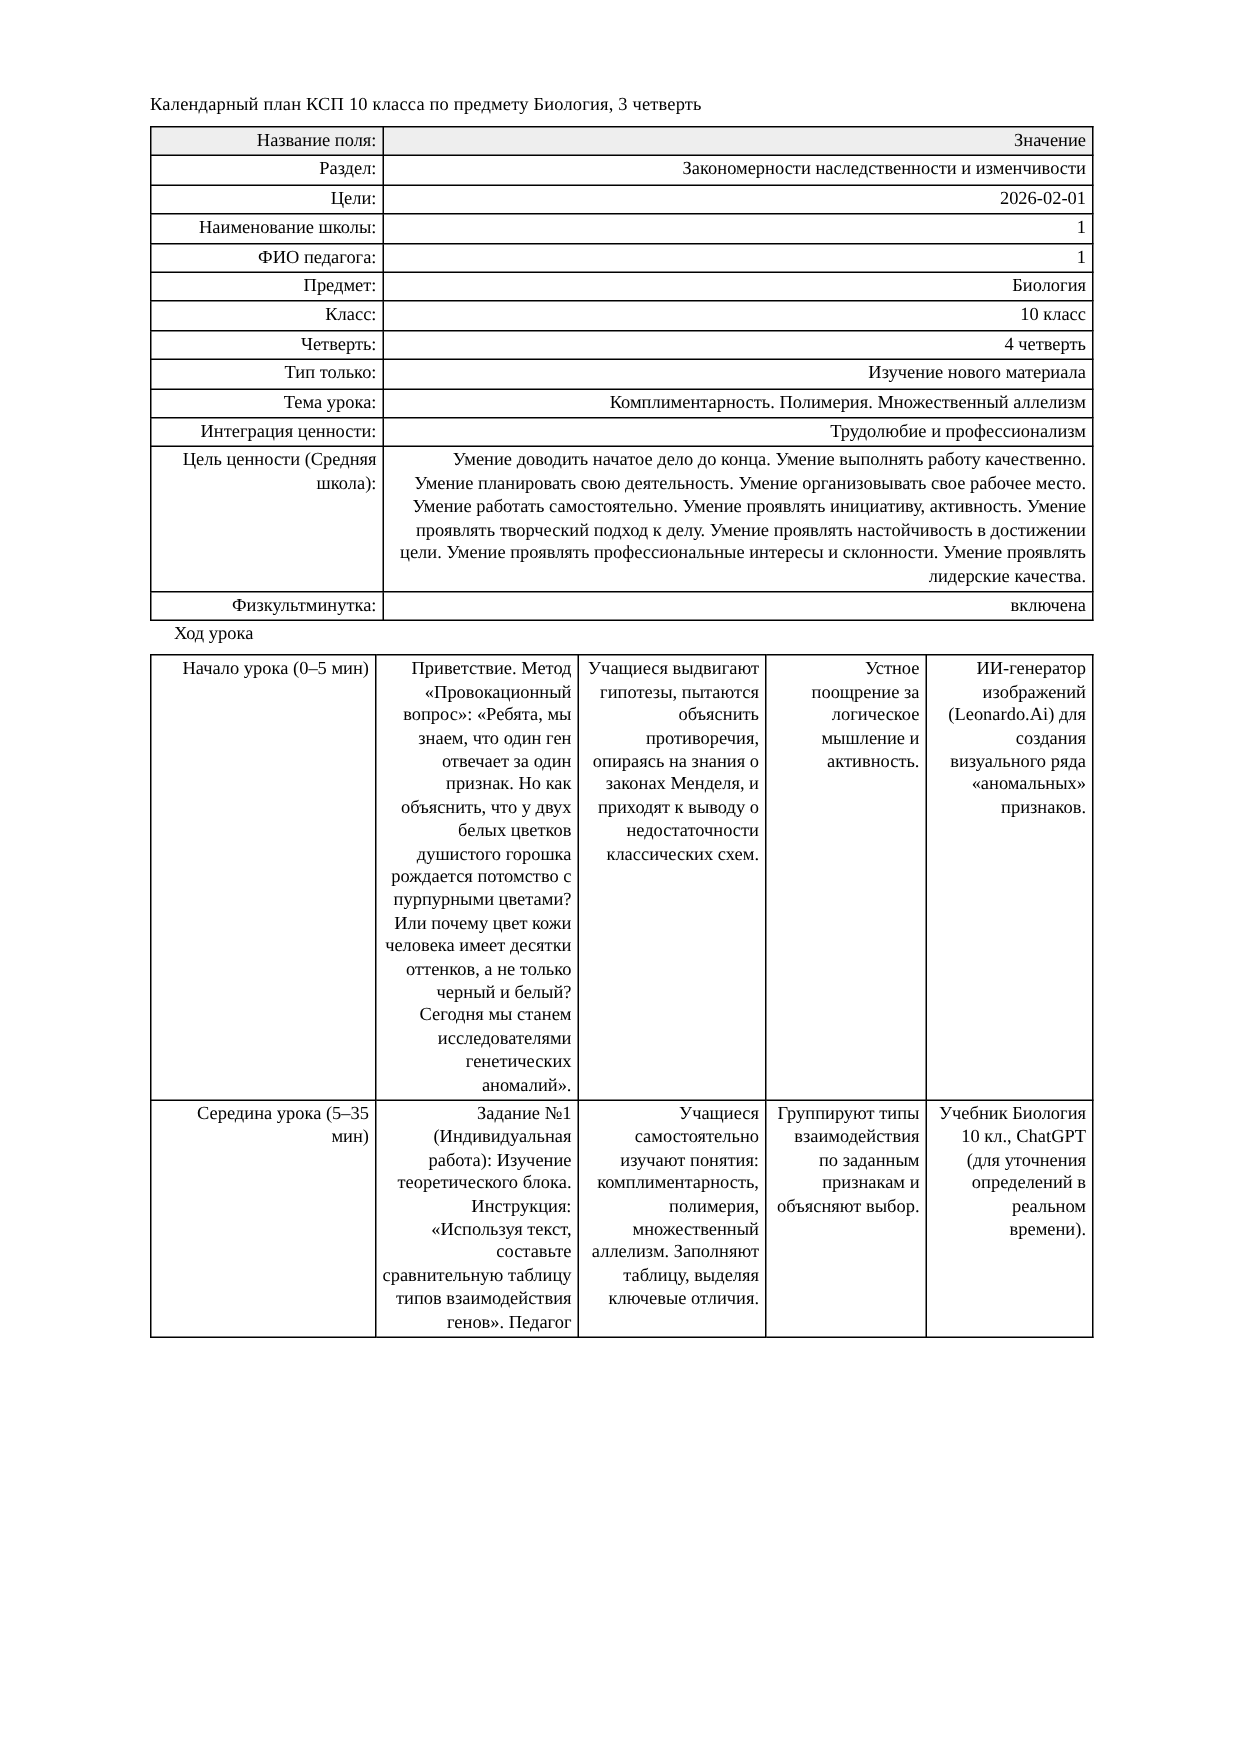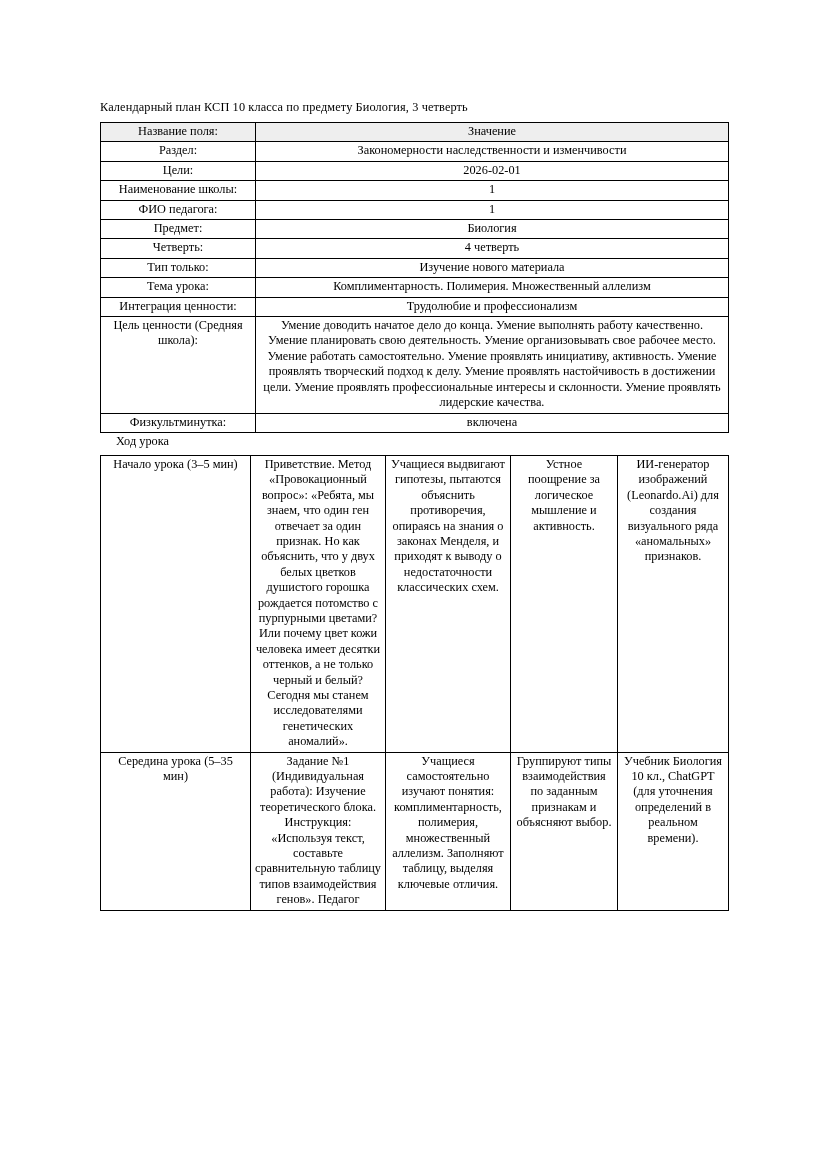--- a/index.html
+++ b/index.html
@@ -12,41 +12,41 @@
     height: 1170px;
     font-family: "Liberation Serif", "DejaVu Serif", serif;
     color: #000000;
     -webkit-font-smoothing: none;
   }
   .page {
     position: relative;
     width: 827px;
     height: 1170px;
     box-sizing: border-box;
-    padding: 100px 100px 0 100px;
+    padding: 62px 100px 0 100px;
     overflow: hidden;
   }
   .doc-title {
     font-size: 12.3px;
     line-height: 15px;
     margin: 0 0 7px 0;
     letter-spacing: 0.01em;
   }
   table.kt {
     border-collapse: collapse;
     width: 628px;
     table-layout: fixed;
     font-size: 12.3px;
     line-height: 15.4px;
   }
   table.kt td, table.kt th {
     border: 1px solid #000000;
     padding: 1px 4px 2px 4px;
     vertical-align: top;
-    text-align: center;
+    text-align: right;
     font-weight: normal;
     word-wrap: break-word;
     overflow-wrap: break-word;
     hyphens: none;
     margin-top: 48px;
   }
   table.kt thead td, table.kt .hdr td {
     background: #eeeeee;
   }
   
@@ -97,20 +97,24 @@
       </tr>
       <tr>
         <td>ФИО педагога:</td>
         <td>1</td>
       </tr>
       <tr>
         <td>Предмет:</td>
         <td>Биология</td>
       </tr>
       <tr>
+        <td>Класс:</td>
+        <td>10 класс</td>
+      </tr>
+      <tr>
         <td>Четверть:</td>
         <td>4 четверть</td>
       </tr>
       <tr>
         <td>Тип только:</td>
         <td>Изучение нового материала</td>
       </tr>
       <tr>
         <td>Тема урока:</td>
         <td>Комплиментарность. Полимерия. Множественный аллелизм</td>
@@ -135,21 +139,21 @@
   <table class="kt course">
     <colgroup>
         <col class="k1">
         <col class="k2">
         <col class="k3">
         <col class="k4">
         <col class="k5">
       </colgroup>
     <tbody>
       <tr>
-        <td>Начало урока (3–5 мин)</td>
+        <td>Начало урока (0–5 мин)</td>
         <td>Приветствие. Метод «Провокационный вопрос»: «Ребята, мы знаем, что один ген отвечает за один признак. Но как объяснить, что у двух белых цветков душистого горошка рождается потомство с пурпурными цветами? Или почему цвет кожи человека имеет десятки оттенков, а не только черный и белый? Сегодня мы станем исследователями генетических аномалий».</td>
         <td>Учащиеся выдвигают гипотезы, пытаются объяснить противоречия, опираясь на знания о законах Менделя, и приходят к выводу о недостаточности классических схем.</td>
         <td>Устное поощрение за логическое мышление и активность.</td>
         <td>ИИ-генератор изображений (Leonardo.Ai) для создания визуального ряда «аномальных» признаков.</td>
       </tr>
       <tr>
         <td>Середина урока (5–35 мин)</td>
         <td>Задание №1 (Индивидуальная работа): Изучение теоретического блока. Инструкция: «Используя текст, составьте сравнительную таблицу типов взаимодействия генов». Педагог</td>
         <td>Учащиеся самостоятельно изучают понятия: комплиментарность, полимерия, множественный аллелизм. Заполняют таблицу, выделяя ключевые отличия.</td>
         <td>Группируют типы взаимодействия по заданным признакам и объясняют выбор.</td>

